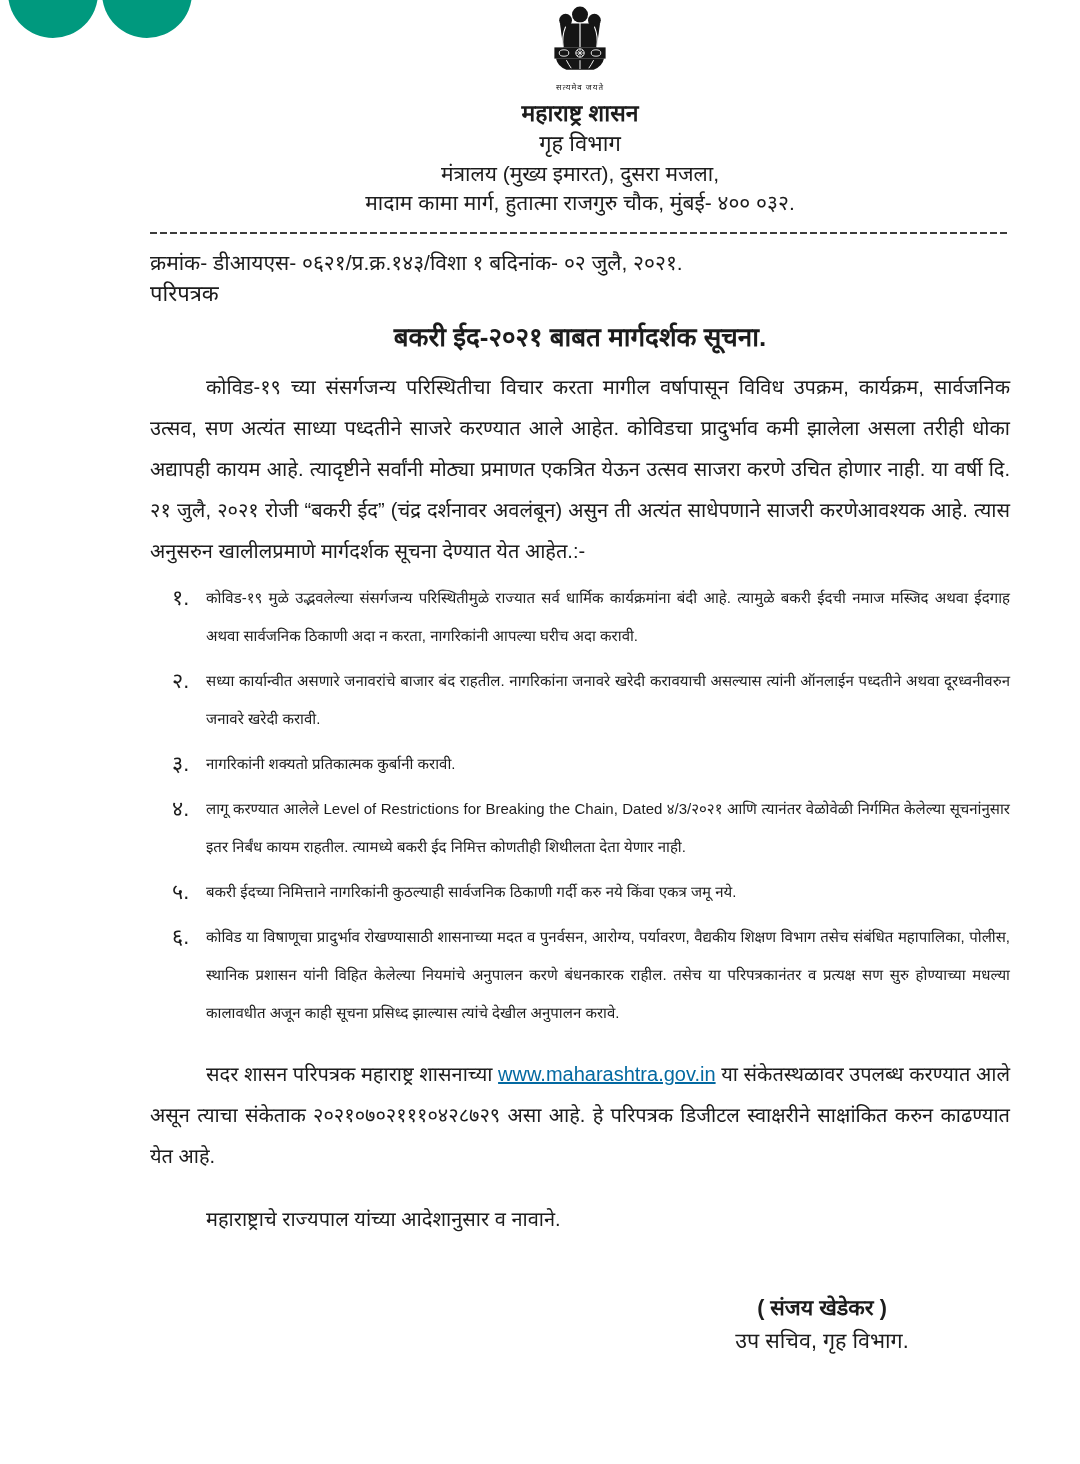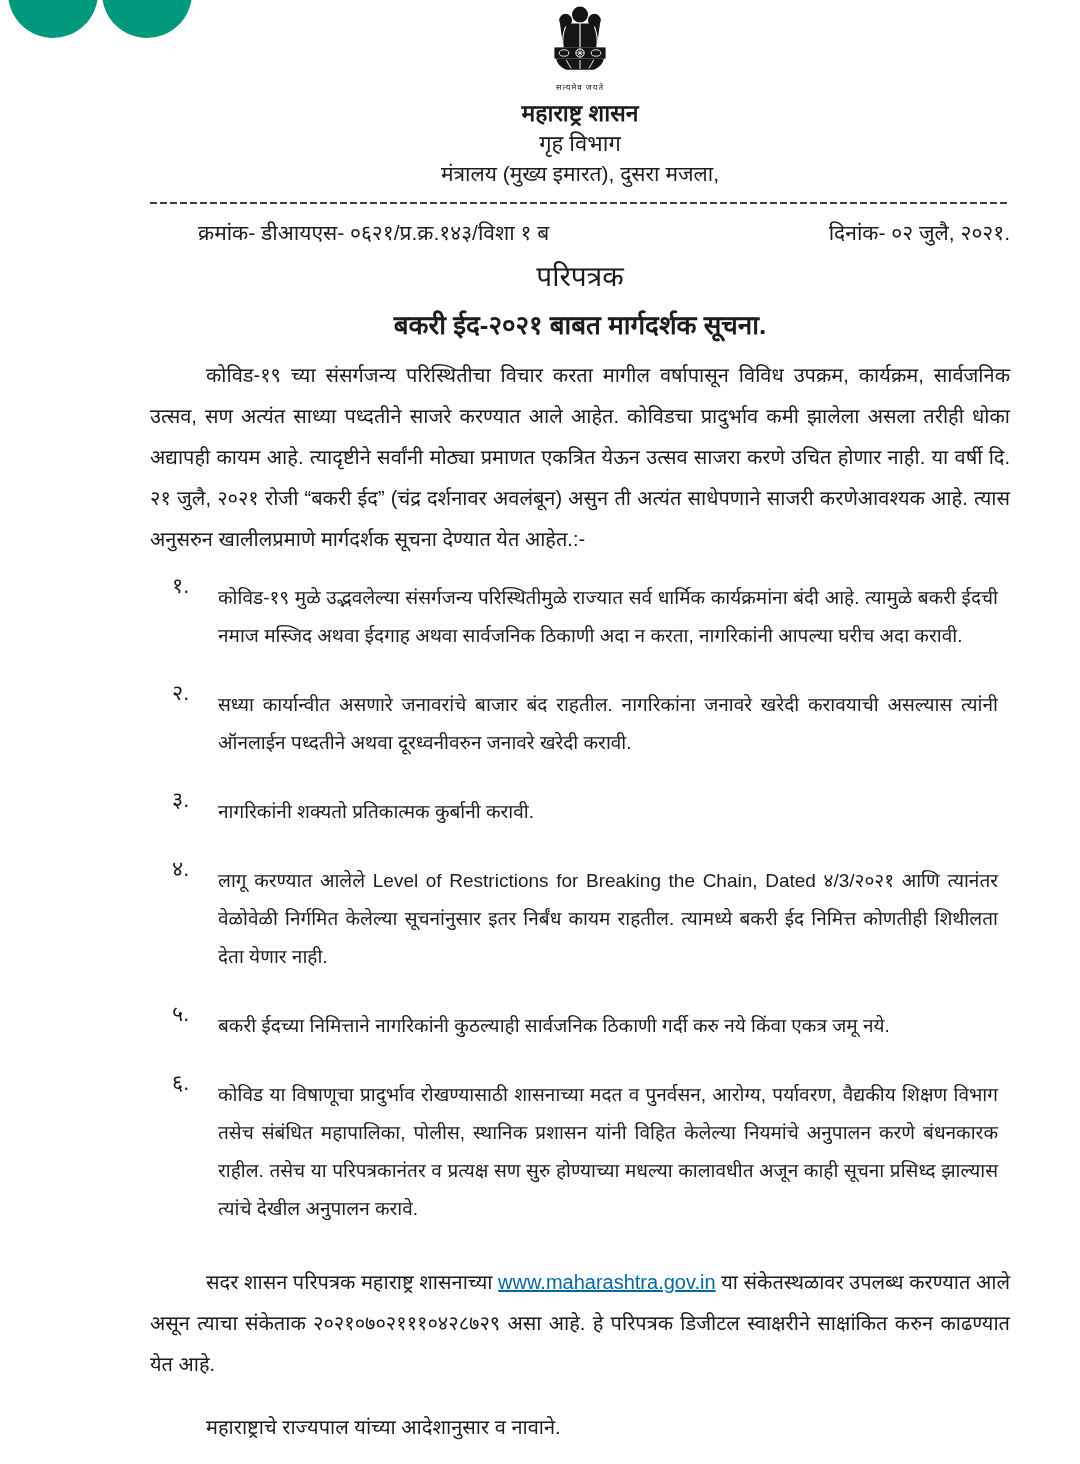--- a/index.html
+++ b/index.html
@@ -28,43 +28,43 @@
   .gov-name{font-size:23px;font-weight:bold;margin-top:6px;line-height:1.35;}
   .dept-name{font-size:22px;font-weight:normal;line-height:1.35;}
   .addr{font-size:21px;line-height:1.4;}
 
   .dash-sep{
     height:2px;margin-top:14px;
     background:repeating-linear-gradient(90deg,#3c3c3c 0 7px,transparent 7px 10px);
   }
 
   .ref-row{
-    display:flex;justify-content:space-between;
-    font-size:21px;margin-top:14px;line-height:1.4;margin-left:48px;
+    display:flex;justify-content:flex-start;
+    font-size:21px;margin-top:14px;line-height:1.4;
   }
 
-  .doc-type{text-align:center;font-size:28px;margin-top:8px;line-height:1.5;}
+  .doc-type{font-size:22px;line-height:1.5;}
   .subject{text-align:center;font-size:26px;font-weight:bold;margin-top:8px;line-height:1.5;}
 
   .para{
     font-size:20px;line-height:41px;text-align:justify;margin:0;
   }
   .para.indent{text-indent:56px;}
   .intro{margin-top:10px;}
 
   .guidelines{margin:6px 0 0 0;padding:0;list-style:none;}
   .g-item{
     display:flex;align-items:flex-start;
     margin-top:7px;padding-left:22px;
   }
   .g-num{
     flex:0 0 34px;font-size:21.5px;line-height:38px;
   }
   .g-text{
-    flex:1;font-size:19px;line-height:38px;text-align:justify;margin:12px;
+    flex:1;font-size:15px;line-height:38px;text-align:justify;margin:0;
   }
 
   .closing{margin-top:22px;}
   .link{
     color:#0369a1;text-decoration:underline;cursor:pointer;
   }
   .order-line{margin-top:22px;}
 
   .signature{
     margin:52px 88px 0 auto;
@@ -98,20 +98,21 @@
         <ellipse cx="65" cy="61" rx="6" ry="4" fill="none" stroke="#ffffff" stroke-width="1.1"></ellipse>
 
         <path d="M15 68 L75 68 Q73 78 62 82 L28 82 Q17 78 15 68 Z" fill="#151515"></path>
         <path d="M28 70 Q31 76 34 80 M45 70 L45 81 M62 70 Q59 76 56 80" stroke="#ffffff" stroke-width="1.2" fill="none"></path>
       </svg>
       <div class="emblem-caption">सत्यमेव जयते</div>
     </div>
     <div class="gov-name">महाराष्ट्र शासन</div>
     <div class="dept-name">गृह विभाग</div>
     <div class="addr">मंत्रालय (मुख्य इमारत), दुसरा मजला,</div>
+    <div class="addr">मादाम कामा मार्ग, हुतात्मा राजगुरु चौक, मुंबई- ४०० ०३२.</div>
   </header>
 
   <div class="dash-sep"></div>
 
   <div class="ref-row">
     <span>क्रमांक- डीआयएस- ०६२१/प्र.क्र.१४३/विशा १ ब</span>
     <span>दिनांक- ०२ जुलै, २०२१.</span>
   </div>
 
   <div class="doc-type">परिपत्रक</div>

